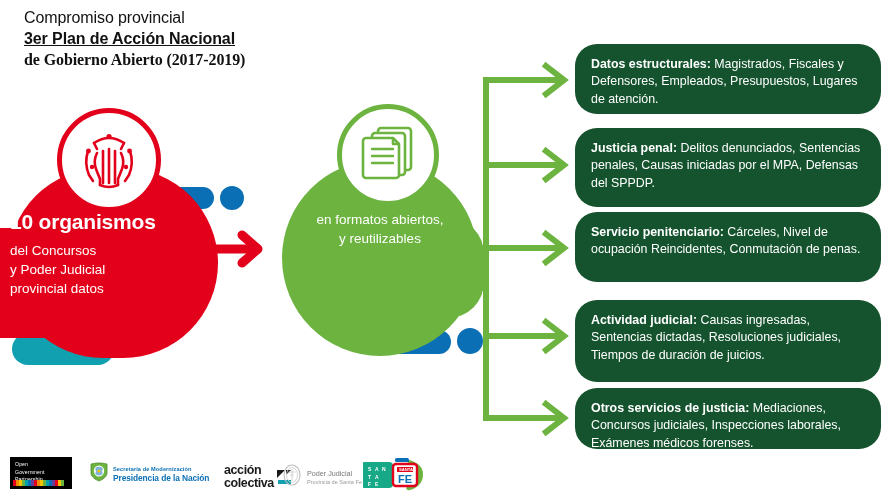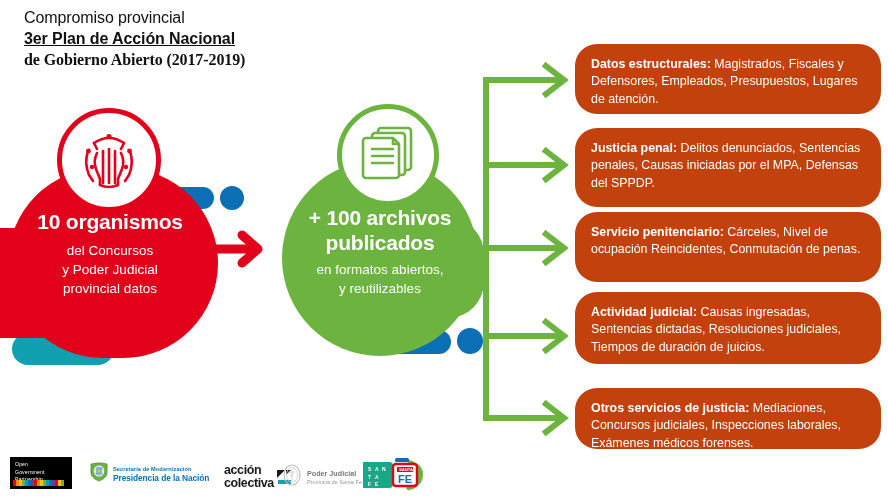--- a/index.html
+++ b/index.html
@@ -54,21 +54,21 @@
     border-radius:0 0 0 0;
   }
   .badge-red {
     position:absolute; left:57px; top:108px;
     width:104px; height:104px; border-radius:50%;
     background:#ffffff; border:5px solid #e2001a;
     display:flex; align-items:center; justify-content:center;
   }
   .red-text {
     position:absolute; left:10px; top:210px; width:200px;
-    text-align:center; color:#ffffff; z-index:4;
+    text-align:left; color:#ffffff; z-index:4;
   }
   .red-big { font-size:21px; font-weight:700; letter-spacing:-0.2px; }
   .red-small { font-size:13.5px; font-weight:400; line-height:1.42; margin-top:7px; }
 
   
   .blob-green {
     position:absolute; left:282px; top:160px;
     width:196px; height:196px;
     background:#6cb33f;
     border-radius:50%;
@@ -93,31 +93,31 @@
 
   
   .arrow-red { position:absolute; left:212px; top:228px; width:60px; height:42px; }
 
   
   .connector { position:absolute; left:470px; top:40px; width:116px; height:400px; }
 
   
   .item {
     position:absolute; left:575px; width:306px;
-    background:#c2410c;
+    background:#14532d;
     border-radius:22px;
     color:#ffffff;
     padding:12px 16px 13px 16px;
   }
   .item p { font-size:12.4px; line-height:1.40; font-weight:400; }
   .item b { font-weight:700; }
   .i0 { top:44px;  height:70px; }
   .i1 { top:128px; height:79px; }
   .i2 { top:212px; height:70px; }
-  .i3 { top:292px; height:72px; }
+  .i3 { top:300px; height:82px; }
   .i4 { top:388px; height:61px; }
 
   
   .footer { position:absolute; left:10px; top:455px; width:430px; height:42px; }
   .logo { position:absolute; }
 
   .logo-ogp { left:0px; top:2px; width:62px; height:32px; background:#000000; }
   .logo-ogp .ogp-txt {
     color:#ffffff; font-size:5.2px; line-height:1.45;
     padding:4px 0 0 5px; letter-spacing:0.1px; font-weight:400;
@@ -126,21 +126,21 @@
   .logo-ogp .ogp-bars i { width:3px; height:6px; display:block; }
 
   .logo-mod { left:80px; top:7px; }
   .logo-mod .txt-1 { font-size:5.6px; font-weight:700; color:#0a6fb5; letter-spacing:0.1px; }
   .logo-mod .txt-2 { font-size:8.4px; font-weight:700; color:#0a6fb5; letter-spacing:-0.1px; margin-top:1px; }
 
   .logo-ac { left:205px; top:9px;margin-left:9px; }
   .logo-ac .ac-txt { font-size:12.5px; font-weight:700; color:#1a1a1a; line-height:1.02; letter-spacing:-0.4px; }
 
   .logo-pj { left:272px; top:9px; }
-  .logo-pj .txt-1 { font-size:7.2px; font-weight:700; color:#777777; }
+  .logo-pj .txt-1 { font-size:7.2px; font-weight:400; color:#777777; }
   .logo-pj .txt-2 { font-size:5.6px; font-weight:400; color:#999999; margin-top:1px; }
 
   .logo-sf { left:363px; top:452px; width:64px; height:44px; position:absolute; }
 </style>
 </head>
 <body>
 
 <div id="stage">
 
   <div class="header">
@@ -210,24 +210,20 @@
       </g>
       <g stroke="#6cb33f" stroke-width="2.4" stroke-linecap="round">
         <line x1="19" y1="29" x2="40" y2="29"></line>
         <line x1="19" y1="36" x2="40" y2="36"></line>
         <line x1="19" y1="43" x2="40" y2="43"></line>
       </g>
     </svg>
   </div>
 
   <div class="green-text">
-    <div class="green-big">
-      <div>+ 100 archivos</div>
-      <div>publicados</div>
-    </div>
     <div class="green-small">
       <div>en formatos abiertos,</div>
       <div>y reutilizables</div>
     </div>
   </div>
 
   <div class="connector">
     <svg width="116" height="400" viewBox="0 0 116 400" aria-hidden="true">
       <g stroke="#6cb33f" stroke-width="6" fill="none" stroke-linecap="square" stroke-linejoin="miter">
         <line x1="16" y1="40" x2="16" y2="378"></line>

